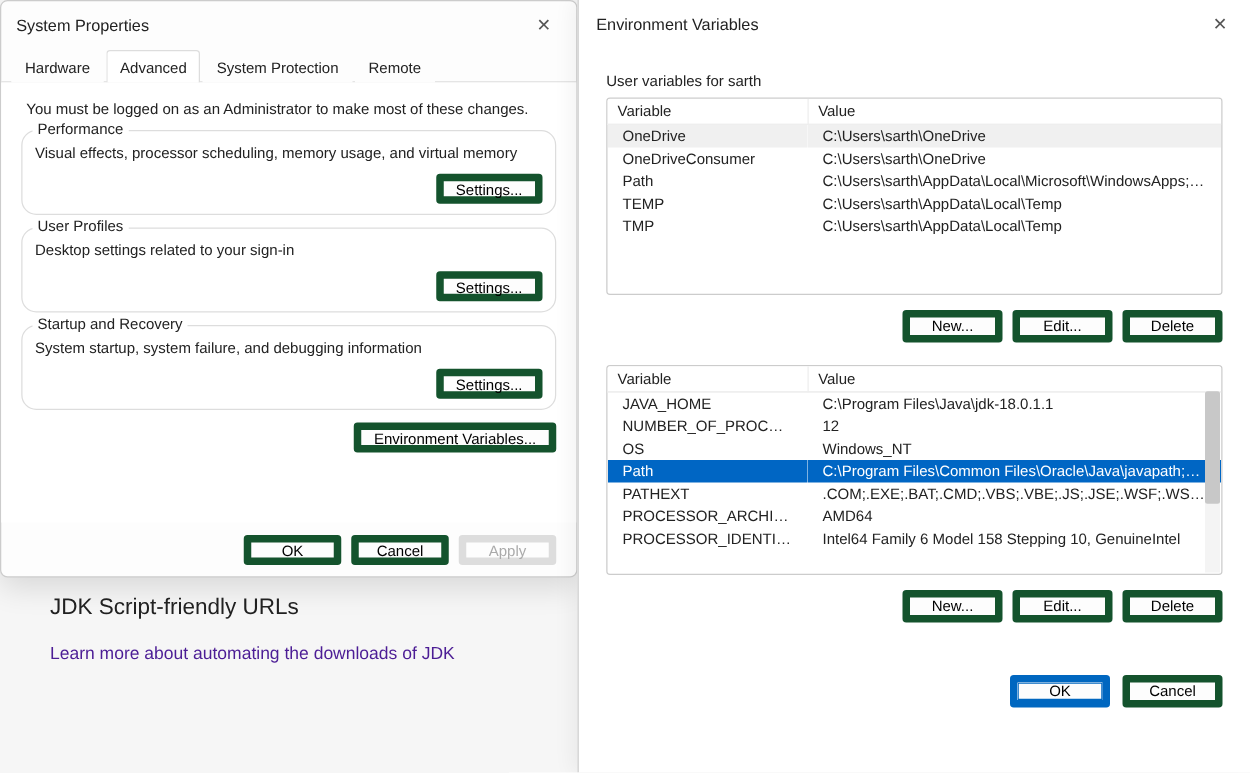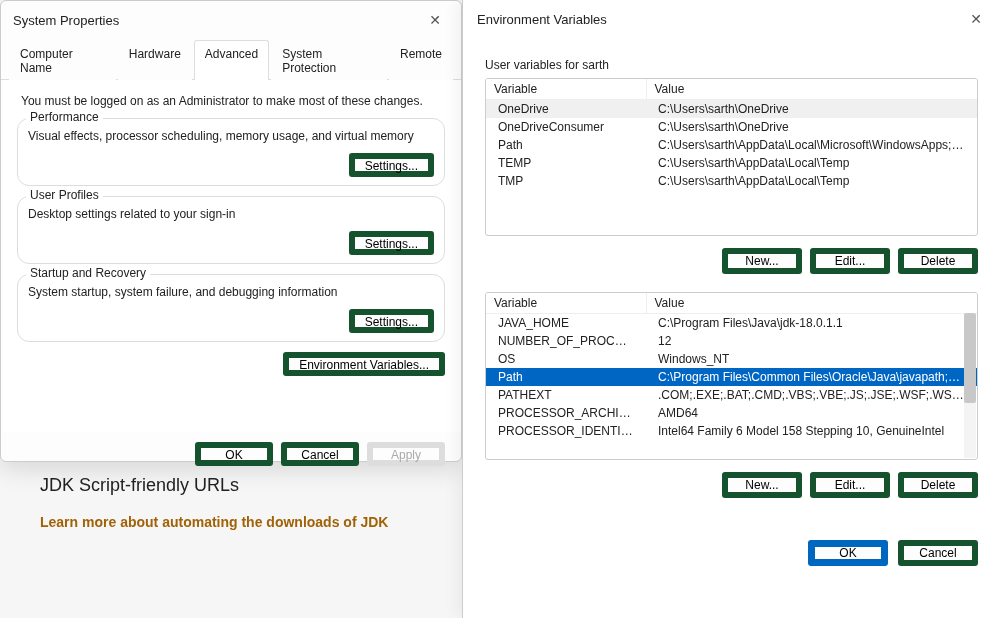--- a/index.html
+++ b/index.html
@@ -2,21 +2,21 @@
 <html><head>
 <meta charset="utf-8">
 <style>
   * { box-sizing: border-box; font-family: "Segoe UI", Tahoma, sans-serif; }
   body { margin: 0; width: 1000px; height: 618px; background: #f6f6f6; overflow: hidden; position: relative; font-size: 12px; color: #222; }
 
   
   .bg-page { position: absolute; left: 0; top: 455px; width: 440px; padding: 20px 40px; }
   .bg-page h3 { font-weight: 400; font-size: 18px; margin: 0 0 18px 0; color: #222; }
   .bg-page p { font-size: 14px; margin: 0 0 18px 0; color: #333; }
-  .bg-page a { color: #a16207; text-decoration: none; font-size: 14px; font-weight: bold; }
+  .bg-page a { color: #4c1d95; text-decoration: none; font-size: 14px; }
 
   
   .sysprops { position: absolute; left: 0; top: 0; width: 462px; height: 462px; background: #fdfdfd; border: 1px solid #ccc; border-radius: 6px; box-shadow: 0 8px 24px rgba(0,0,0,0.12); }
   .sysprops .titlebar { display: flex; justify-content: space-between; align-items: center; padding: 8px 12px; }
   .sysprops .titlebar .title { font-size: 13px; }
   .close-x { width: 28px; height: 22px; display: flex; align-items: center; justify-content: center; font-size: 14px; color: #555; cursor: pointer; border-radius: 3px; }
 
   .tabs { display: flex; border-bottom: 1px solid #ddd; padding: 0 8px; gap: 2px; }
   .tab { padding: 6px 10px 5px; font-size: 12px; cursor: pointer; border: 1px solid transparent; border-bottom: none; position: relative; top: 1px; background: #fdfdfd; }
   .tab.active { border-color: #ddd; border-top-left-radius: 3px; border-top-right-radius: 3px; background: #fff; }
@@ -70,21 +70,20 @@
   <a href="#">Learn more about automating the downloads of JDK</a>
 </div>
 
 <div class="sysprops">
   <div class="titlebar">
     <span class="title">System Properties</span>
     <div class="close-x">✕</div>
   </div>
 
   <div class="tabs">
-    <div class="tab">Computer Name</div>
     <div class="tab">Hardware</div>
     <div class="tab active">Advanced</div>
     <div class="tab">System Protection</div>
     <div class="tab">Remote</div>
   </div>
 
   <div class="tabbody">
     <p class="note">You must be logged on as an Administrator to make most of these changes.</p>
 
     <div class="groupbox">

